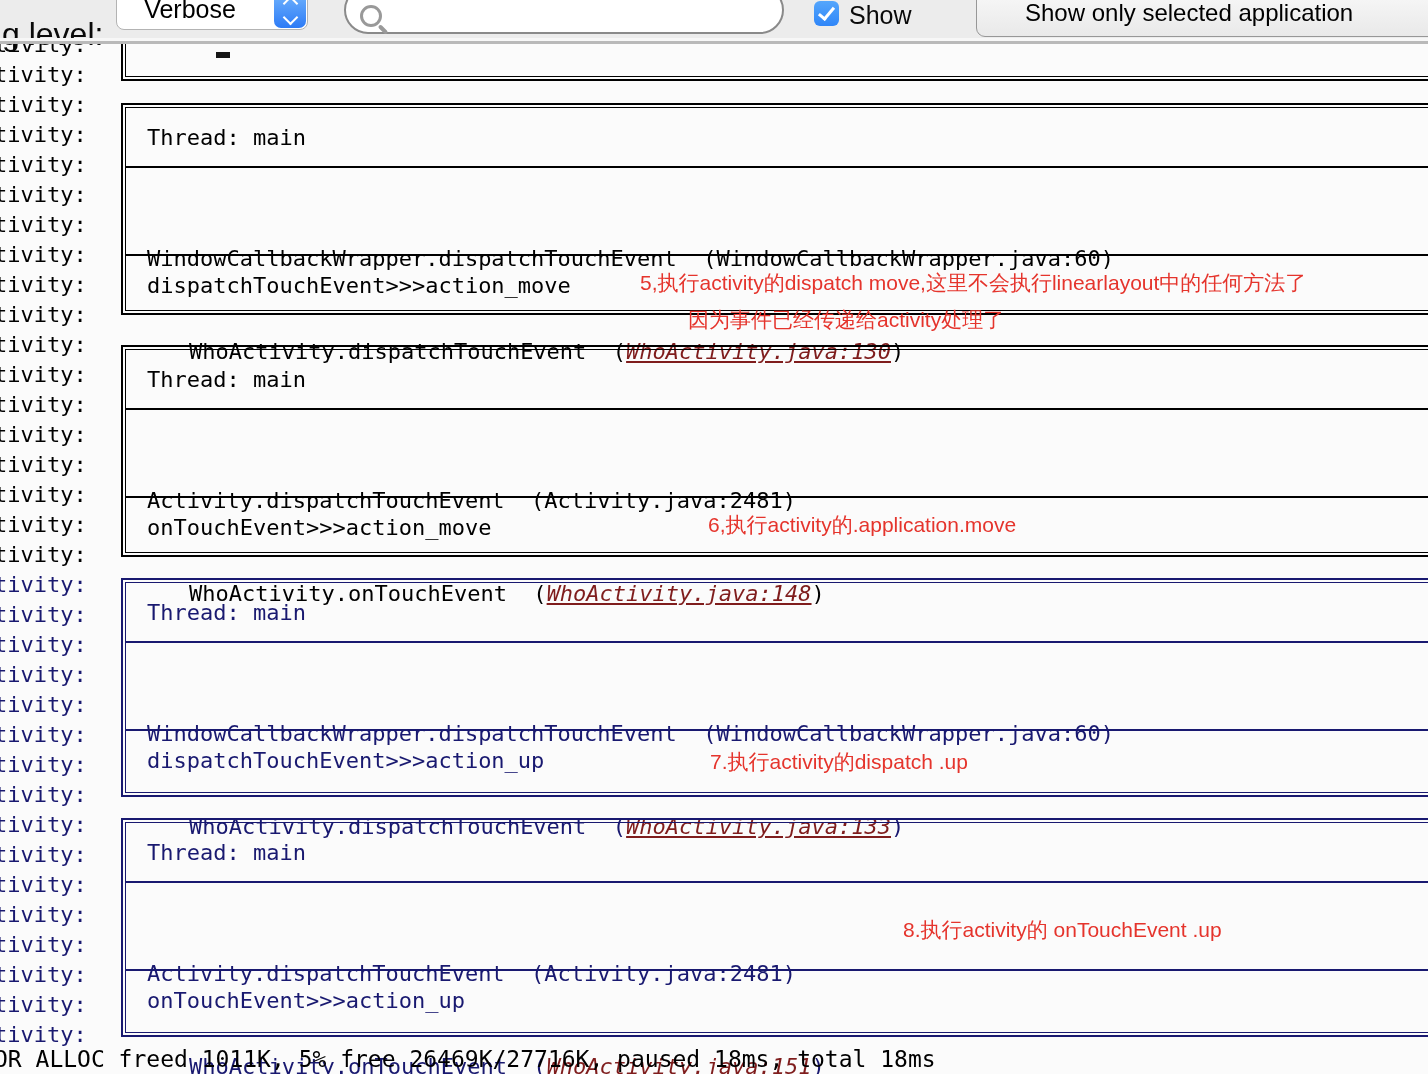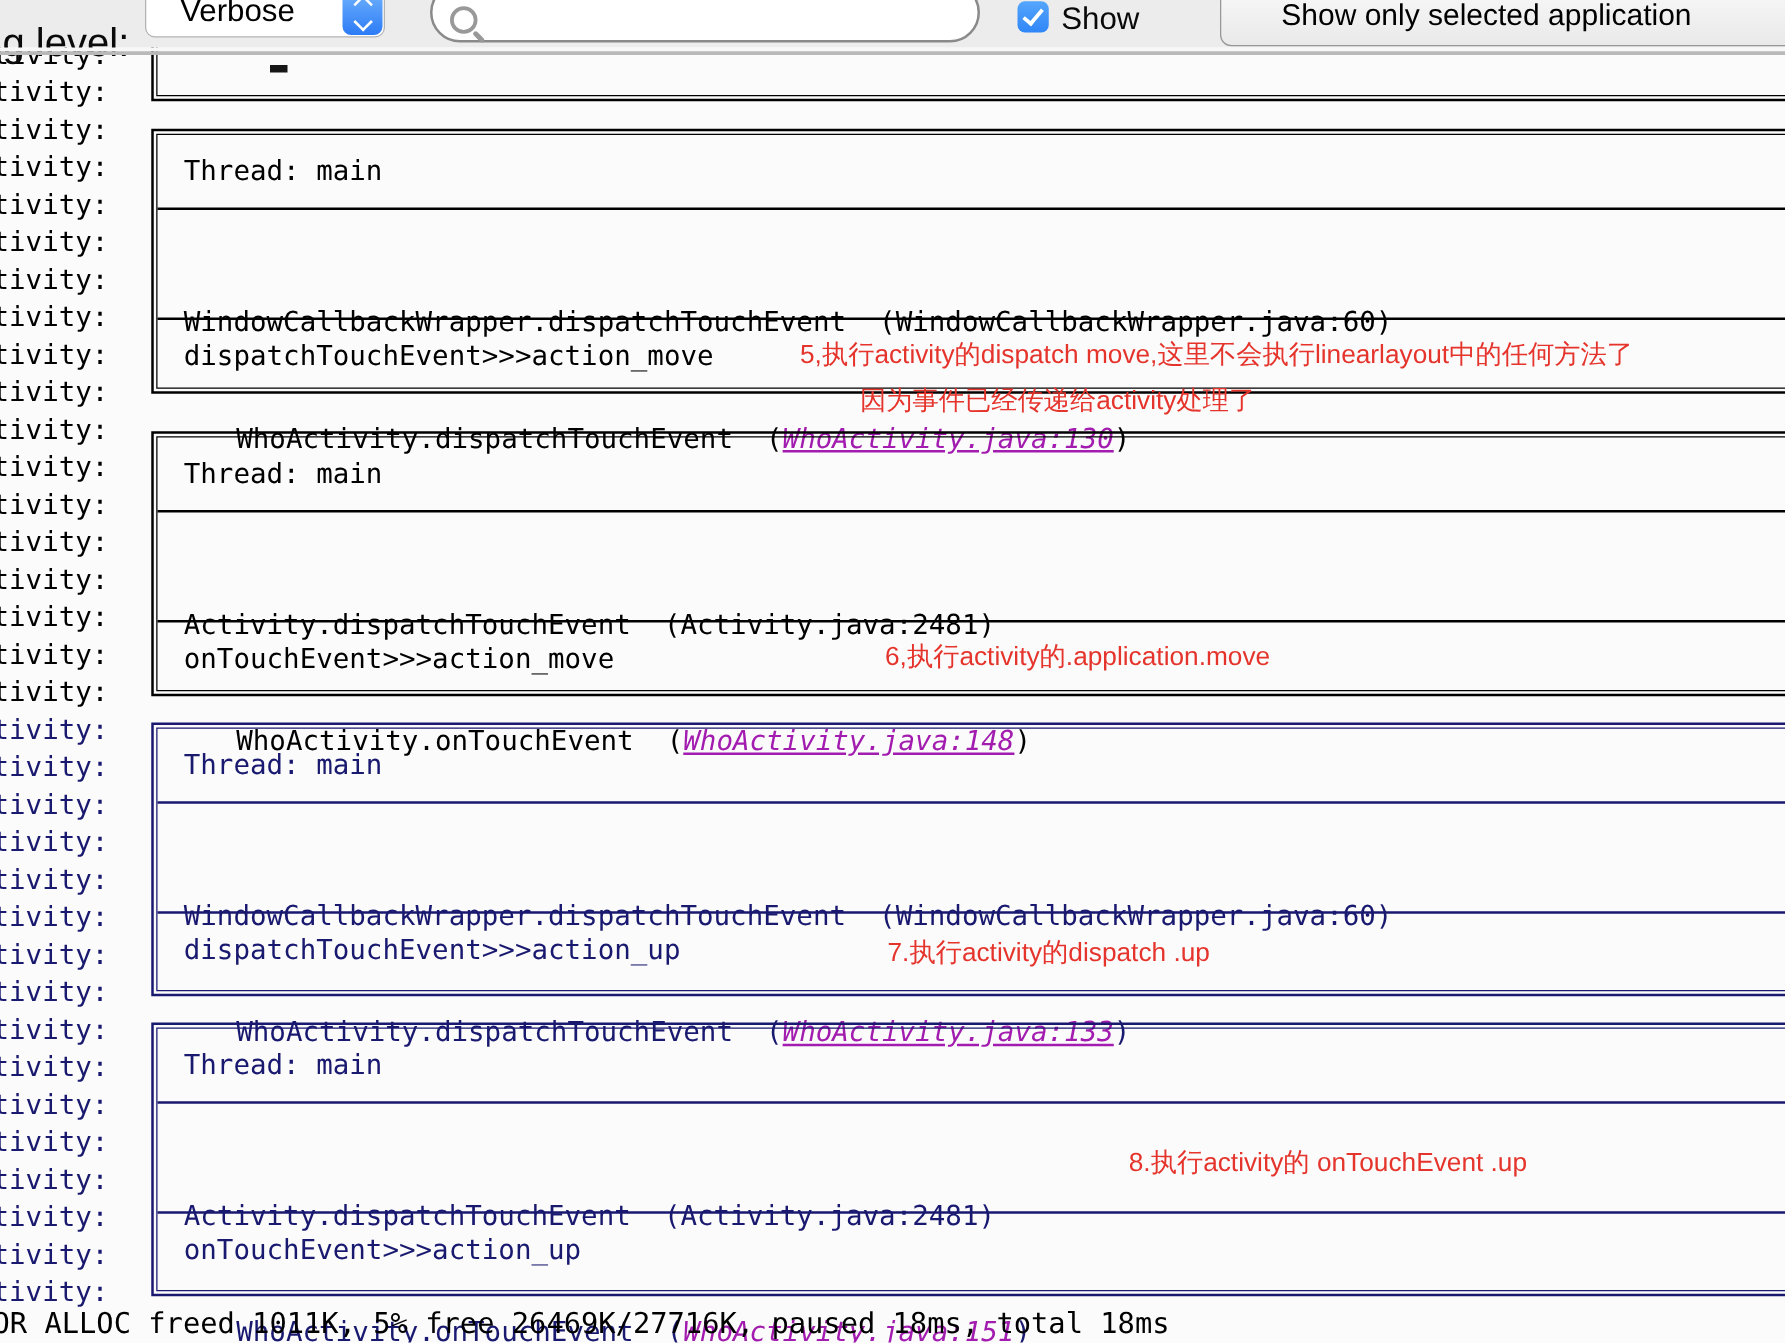--- a/index.html
+++ b/index.html
@@ -45,21 +45,21 @@
   .box-inner{position:absolute;inset:2px;border:1.5px solid #000;}
   .box.navy, .box.navy .box-inner{border-color:#191970;}
   .box .sec{box-sizing:border-box;padding-left:21px;font-size:22px;white-space:pre;color:#000;}
   .box.navy .sec{color:#191970;}
   .sec + .sec{border-top:2.5px solid #000;}
   .box.navy .sec + .sec{border-top-color:#191970;}
   .sec-thread{height:58px;display:flex;align-items:center;}
   .sec-stack{height:88px;padding-top:13px;line-height:31px;}
   .stack-line2{padding-left:42px;}
   .sec-action{height:60px;display:flex;align-items:center;}
-  .src-link{color:#a21caf;font-style:italic;text-decoration:underline;}
+  .src-link{color:#7f1d1d;font-style:italic;text-decoration:underline;}
   .box-partial{top:-80px;height:161px;}
   .stub-underscore{position:absolute;left:216px;top:52px;width:14px;height:6px;background:#161616;z-index:3;}
   
   .ann{position:absolute;z-index:4;color:#e5342c;white-space:nowrap;
      font-family:"Liberation Sans","DejaVu Sans",sans-serif;font-size:21px;font-weight:500;}
   .ann-5a{left:640px;top:269px;}
   .ann-5b{left:688px;top:306px;}
   .ann-6{left:708px;top:511px;}
   .ann-7{left:710px;top:748px;}
   .ann-8{left:903px;top:916px;}

